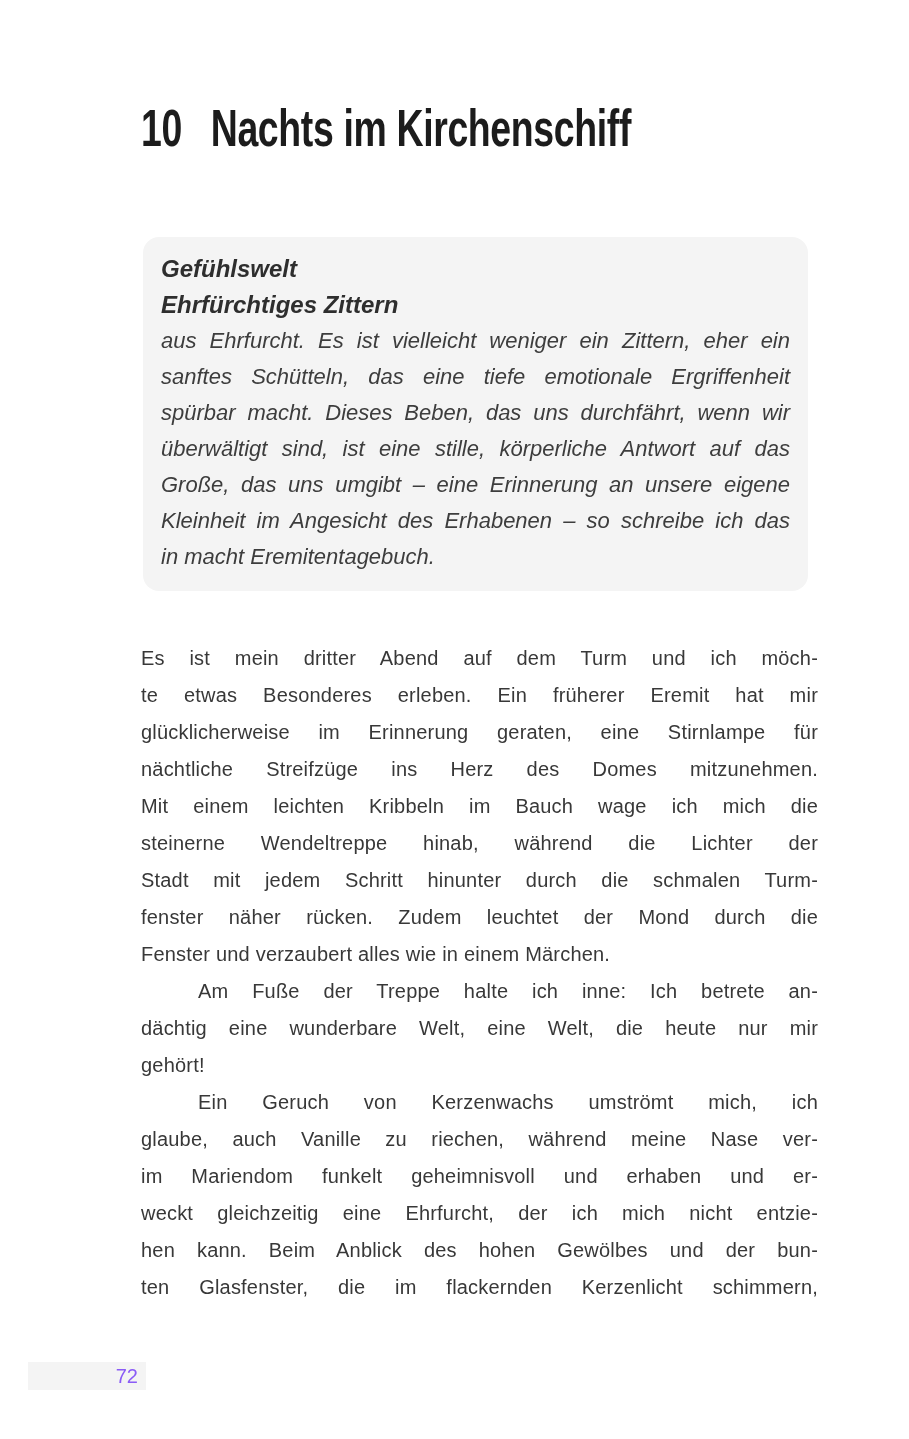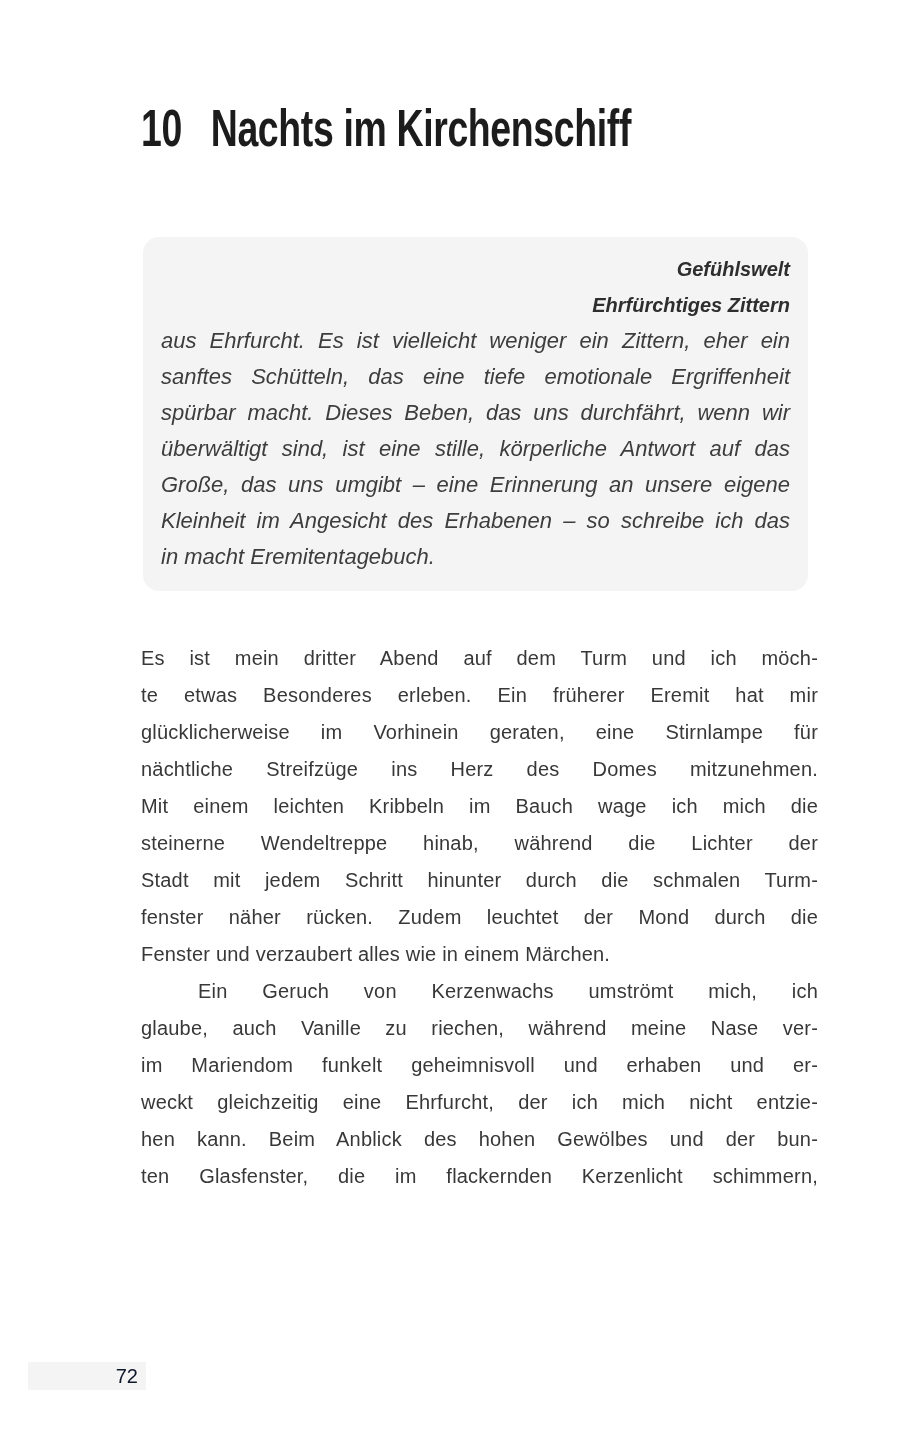--- a/index.html
+++ b/index.html
@@ -35,25 +35,25 @@
     position: absolute;
     left: 115px;
     top: 237px;
     width: 665px;
     background: #f4f4f4;
     border-radius: 16px;
     padding: 14px 18px 16px 18px;
     color: #3d3d3d;
   }
   .infobox-heading-line {
-    font-size: 20px;
+    font-size: 24px;
     line-height: 36px;
     font-weight: 700;
     font-style: italic;
-    text-align: right;
+    text-align: left;
     color: #2e2e2e;
   }
   .infobox-body .line {
     font-size: 22px;
     line-height: 36px;
     font-style: italic;
     text-align: justify;
     text-align-last: justify;
   }
   .infobox-body .line:last-child { text-align-last: left; }
@@ -85,21 +85,21 @@
     width: 118px;
     height: 28px;
     background: #f4f4f4;
     display: flex;
     align-items: center;
     justify-content: flex-end;
     padding-right: 8px;
   }
   .page-number {
     font-size: 20px;
-    color: #0f172a;
+    color: #8b5cf6;
   }
 </style>
 </head>
 <body>
 
 <div class="page">
 
   <h1 class="chapter-heading">
     <span class="chapter-number">10</span><span class="chapter-title">Nachts im Kirchenschiff</span>
   </h1>
@@ -117,27 +117,32 @@
         <div class="line">Große, das uns umgibt – eine Erinnerung an unsere eigene</div>
         <div class="line">Kleinheit im Angesicht des Erhabenen – so schreibe ich das</div>
         <div class="line">in macht Eremitentagebuch.</div>
       </div>
   </aside>
 
   <main class="body-text">
     <div class="para">
         <div class="line">Es ist mein dritter Abend auf dem Turm und ich möch-</div>
         <div class="line">te etwas Besonderes erleben. Ein früherer Eremit hat mir</div>
-        <div class="line">glücklicherweise im Vorhinein geraten, eine Stirnlampe für</div>
+        <div class="line">glücklicherweise im Erinnerung geraten, eine Stirnlampe für</div>
         <div class="line">nächtliche Streifzüge ins Herz des Domes mitzunehmen.</div>
         <div class="line">Mit einem leichten Kribbeln im Bauch wage ich mich die</div>
         <div class="line">steinerne Wendeltreppe hinab, während die Lichter der</div>
         <div class="line">Stadt mit jedem Schritt hinunter durch die schmalen Turm-</div>
         <div class="line">fenster näher rücken. Zudem leuchtet der Mond durch die</div>
         <div class="line">Fenster und verzaubert alles wie in einem Märchen.</div>
+      </div>
+    <div class="para indent">
+        <div class="line">Am Fuße der Treppe halte ich inne: Ich betrete an-</div>
+        <div class="line">dächtig eine wunderbare Welt, eine Welt, die heute nur mir</div>
+        <div class="line">gehört!</div>
       </div>
     <div class="para indent cont">
         <div class="line">Ein Geruch von Kerzenwachs umströmt mich, ich</div>
         <div class="line">glaube, auch Vanille zu riechen, während meine Nase ver-</div>
         <div class="line">im Mariendom funkelt geheimnisvoll und erhaben und er-</div>
         <div class="line">weckt gleichzeitig eine Ehrfurcht, der ich mich nicht entzie-</div>
         <div class="line">hen kann. Beim Anblick des hohen Gewölbes und der bun-</div>
         <div class="line">ten Glasfenster, die im flackernden Kerzenlicht schimmern,</div>
       </div>
   </main>

